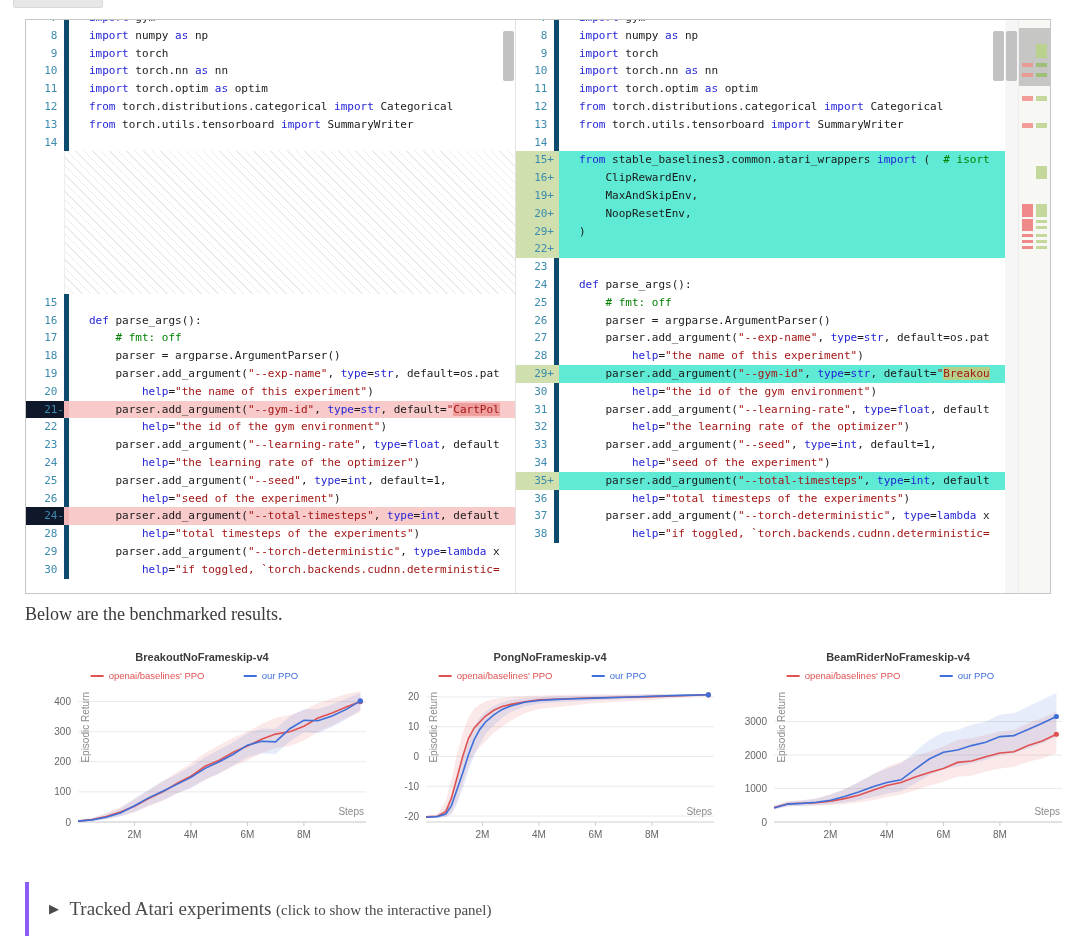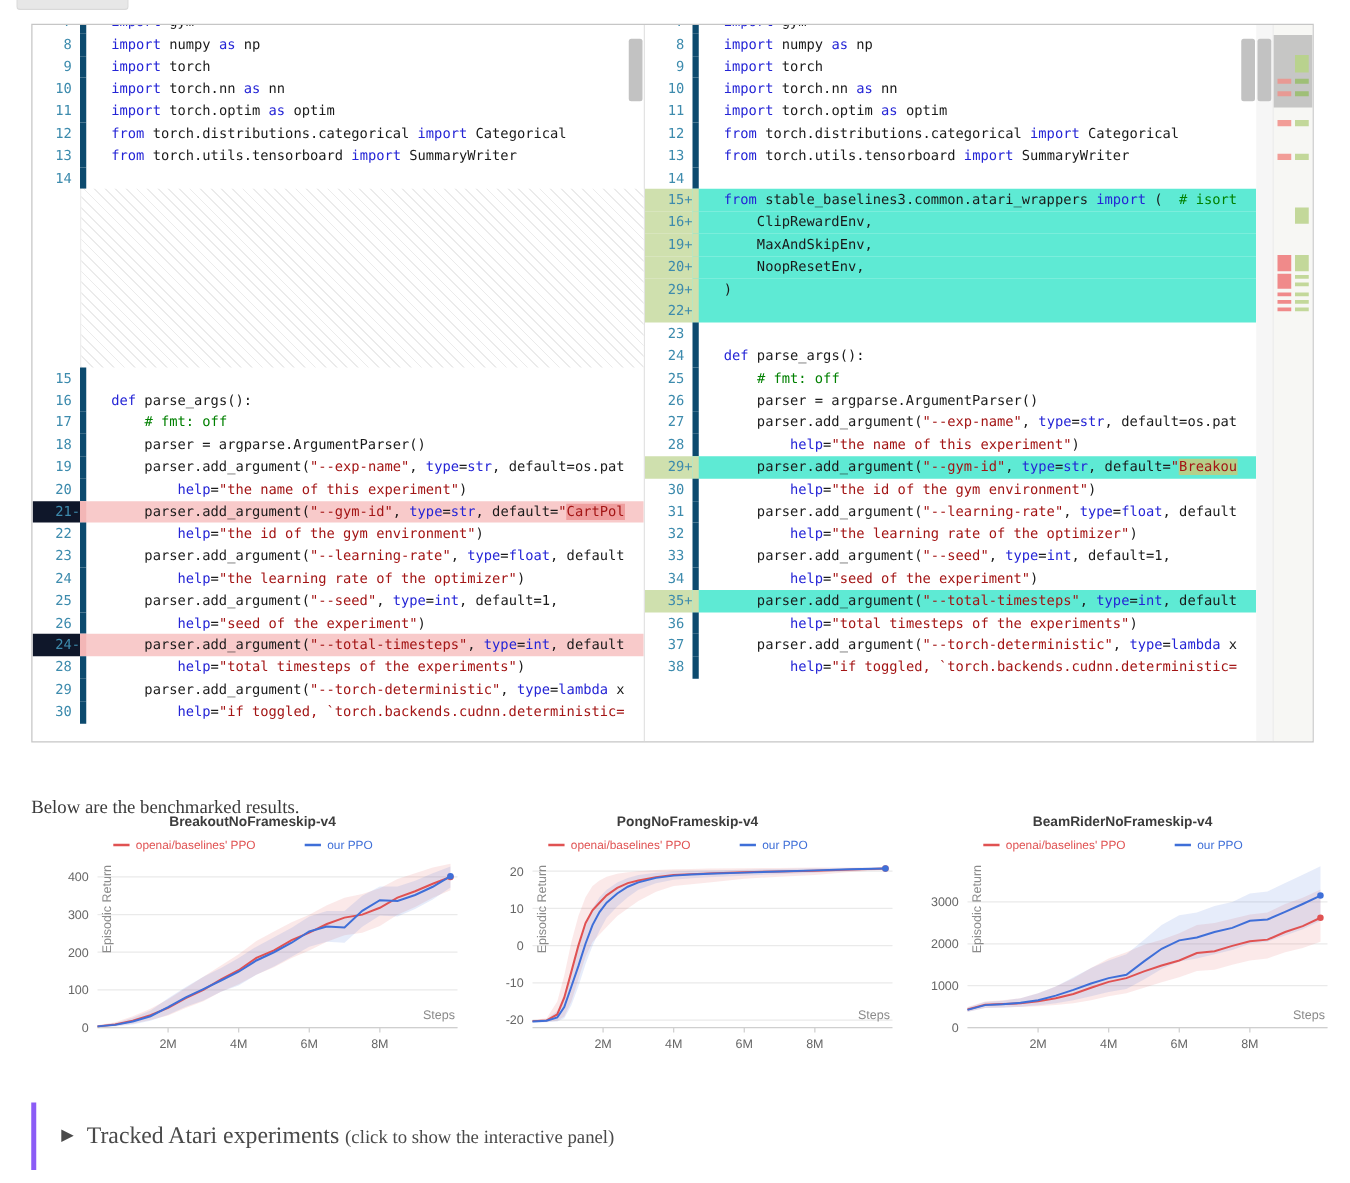--- a/index.html
+++ b/index.html
@@ -34,21 +34,21 @@
   .hatchrow .hbody{flex:1;border-left:1px solid #eee;
      background:repeating-linear-gradient(45deg,#ebebeb 0px,#ebebeb 1px,#ffffff 1px,#ffffff 6px);}
   .thumbL{position:absolute;right:1px;top:11px;width:11px;height:50px;background:#c2c2c2;border-radius:2px;}
   .track{position:relative;width:13px;height:100%;background:#f6f6f6;flex:none;}
   .track .thumbR{position:absolute;left:1px;top:11px;width:11px;height:50px;background:#c2c2c2;border-radius:2px;}
   .minimap{position:relative;width:31px;height:100%;background:#f7f7f4;flex:none;border-left:1px solid #ececec;}
   .mm-mark{position:absolute;}
   .mm-view{position:absolute;left:0;width:100%;background:#9e9e9e;opacity:0.55;}
 
   
-  .intro{position:absolute;left:25px;top:638px;margin:0;font-size:15px;color:#3b3b3b;}
+  .intro{position:absolute;left:25px;top:604px;margin:0;font-size:18px;color:#3b3b3b;}
 
   
   .charts{position:absolute;left:28px;top:648px;width:1046px;display:flex;}
   .charts figure{margin:0;padding:0;width:348px;flex:none;}
   .charts svg text{font-family:"Liberation Sans", sans-serif;}
 
   
   .atari-details{position:absolute;left:25px;top:882px;width:1030px;}
   .atari-details summary{list-style:none;cursor:pointer;border-left:4px solid #8b5cf6;
       padding:16px 0 16px 20px;color:#4a4a4a;font-size:19px;}

